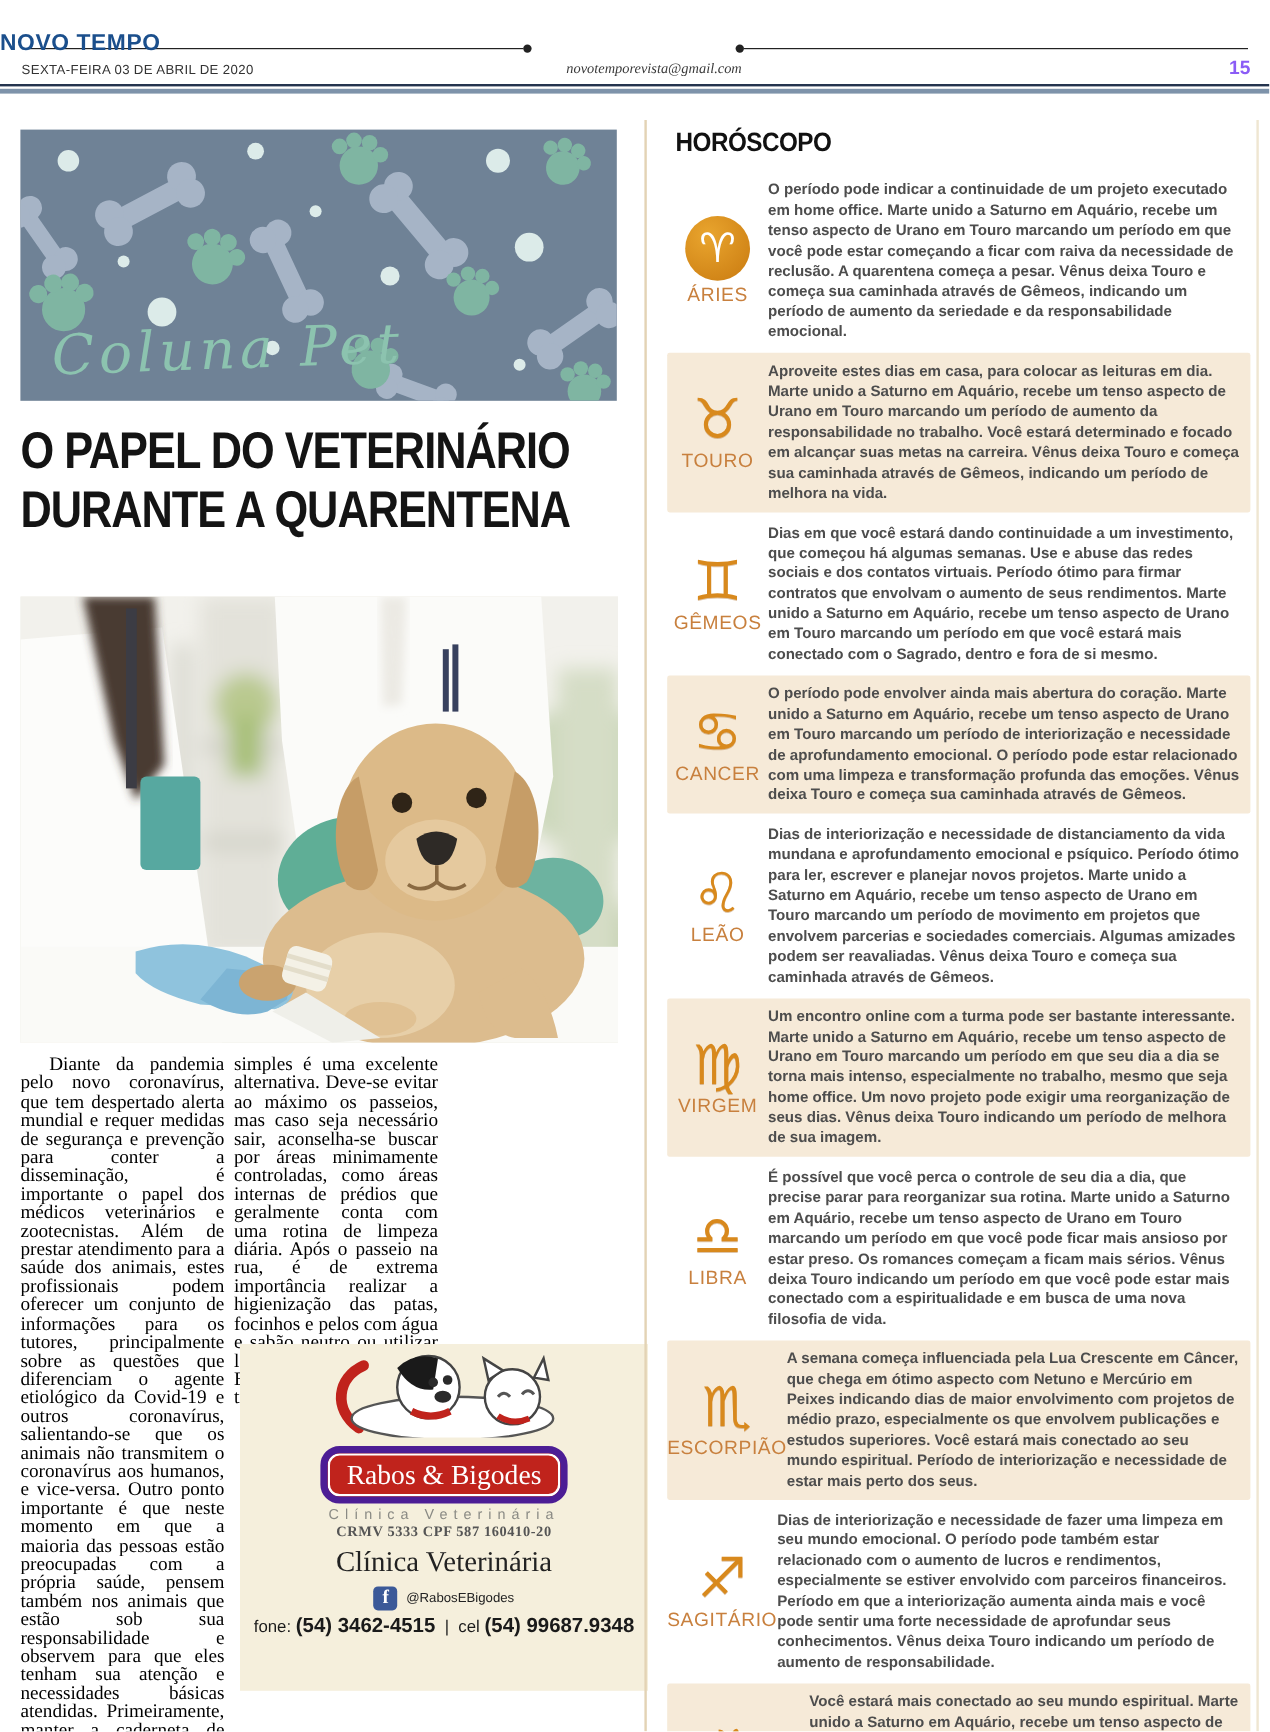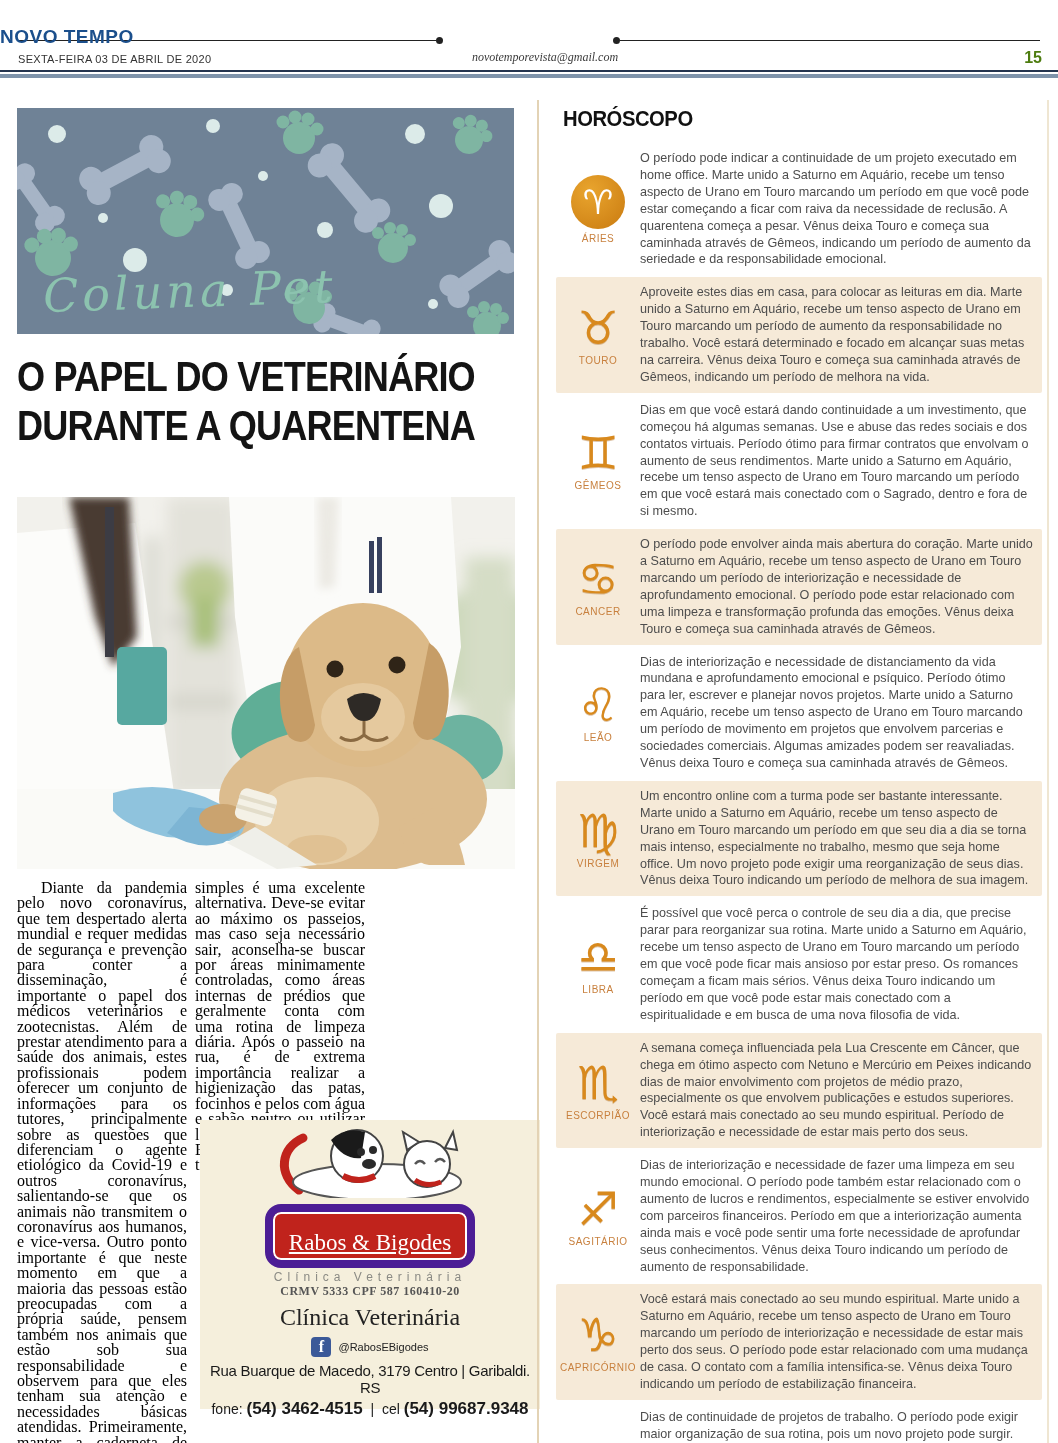--- a/index.html
+++ b/index.html
@@ -28,21 +28,21 @@
     font-size:19px;font-weight:bold;letter-spacing:0.5px;color:var(--brand_blue);}
   .masthead-rule{position:absolute;top:40px;height:1px;background:#222;}
   .masthead-rule.left{left:18px;width:418px;}
   .masthead-rule.right{left:620px;width:420px;}
   .rule-dot{position:absolute;top:37px;width:7px;height:7px;border-radius:50%;background:#222;}
   .rule-dot.left{left:436px;}
   .rule-dot.right{left:613px;}
   .masthead-email{position:absolute;top:50px;left:0;width:100%;text-align:center;
     font-size:12px;font-style:italic;color:#3a3a3a;font-family:"Liberation Serif",serif;margin-left:16px;}
   .masthead-date{position:absolute;top:53px;left:18px;font-size:11px;color:#333;letter-spacing:0.3px;}
-  .masthead-pagenum{position:absolute;top:49px;right:16px;font-size:16px;font-weight:bold;color:#4d7c0f;}
+  .masthead-pagenum{position:absolute;top:49px;right:16px;font-size:16px;font-weight:bold;color:#8b5cf6;}
   .masthead-bar1{position:absolute;top:70px;left:0;width:100%;height:2px;background:#24344e;}
   .masthead-bar2{position:absolute;top:74px;left:0;width:100%;height:4px;background:#7E93AA;}
 
   
   .pet-banner{position:absolute;left:17px;top:108px;width:497px;height:226px;background:var(--banner_bg);overflow:hidden;}
   .banner-script{position:absolute;left:26px;bottom:16px;font-family:"DejaVu Serif",serif;
     font-style:italic;font-size:46px;color:#8CC3AF;transform:rotate(-2deg);letter-spacing:4px;}
 
   
   .headline{position:absolute;left:17px;top:352px;width:640px;
@@ -56,23 +56,23 @@
   .article-col{position:absolute;top:880px;width:170px;font-family:"Liberation Serif",serif;
     font-size:16px;line-height:15.4px;color:#000000;text-align:justify;}
   .col1{left:17px;height:530px;}
   .col2{left:195px;height:225px;}
   .col3{left:368px;height:225px;}
   .article-col p.indent{text-indent:24px;}
 
   
   .ad{position:absolute;left:200px;top:1120px;width:340px;height:289px;background:var(--ad_bg);
     text-align:center;padding-top:4px;}
-  .ad-badge{display:inline-block;margin-top:2px;background:var(--ad_red);border:8px solid #4c1d95;
-    box-shadow:inset 0 0 0 2px #fff;border-radius:16px;padding:18px 16px 4px;
-    font-family:"Liberation Serif",serif;font-size:23px;color:#fff;text-decoration:underline;}
+  .ad-badge{display:inline-block;margin-top:2px;background:var(--ad_red);border:6px solid #4c1d95;
+    box-shadow:inset 0 0 0 2px #fff;border-radius:16px;padding:6px 16px 4px;
+    font-family:"Liberation Serif",serif;font-size:23px;color:#fff;}
   .ad-sub{font-size:12px;letter-spacing:5px;color:#8a8a84;margin-top:2px;}
   .ad-dra{font-family:"Liberation Serif",serif;font-weight:bold;font-size:23px;color:var(--ad_red);margin-top:3px;}
   .ad-creds{font-family:"Liberation Serif",serif;font-weight:bold;font-size:12px;color:#555;letter-spacing:0.5px;}
   .ad-line1{font-family:"Liberation Serif",serif;font-size:24px;color:#222;margin-top:5px;}
   .ad-line2{font-family:"Liberation Serif",serif;font-size:24px;color:#222;}
   .ad-fb{display:flex;align-items:center;justify-content:center;gap:7px;margin-top:6px;}
   .fb-icon{width:20px;height:20px;background:var(--fb_blue);border-radius:4px;color:#fff;
     font-family:"Liberation Serif",serif;font-weight:bold;font-size:16px;line-height:20px;}
   .ad-handle{font-size:11px;color:#222;}
   .ad-address{font-size:15px;color:#1a1a1a;margin-top:5px;letter-spacing:-0.3px;}
@@ -85,22 +85,22 @@
   .horo-title{position:absolute;left:563px;top:106px;font-size:22px;font-weight:800;
     color:#111;letter-spacing:-0.5px;transform:scaleX(0.92);transform-origin:left top;}
   .horo-list{position:absolute;left:556px;top:143px;width:486px;display:flex;flex-direction:column;}
   .horo-entry{display:flex;align-items:center;padding:7px 8px 7px 0;margin-bottom:2px;border-radius:2px;}
   .horo-entry.shaded{background:var(--beige);}
   .horo-icon-col{flex:0 0 84px;display:flex;flex-direction:column;align-items:center;justify-content:center;}
   .sign-glyph{font-family:"DejaVu Sans",sans-serif;font-size:46px;line-height:1;
     color:var(--accent_orange);text-shadow:0 1px 0 rgba(160,90,10,.35);}
   .sign-glyph.circle{width:54px;height:54px;font-size:34px;line-height:54px;text-align:center;color:#fff;
     background:radial-gradient(circle at 35% 30%,#E9A52E,#C97A10);border-radius:50%;text-shadow:none;}
-  .sign-label{margin-top:4px;font-size:10px;letter-spacing:0.5px;color:var(--label_orange);}
-  .horo-text{flex:1;font-size:12.6px;line-height:16.9px;color:var(--body_gray);}
+  .sign-label{margin-top:4px;font-size:16px;letter-spacing:0.5px;color:var(--label_orange);}
+  .horo-text{flex:1;font-size:12.6px;line-height:16.9px;color:var(--body_gray);font-weight:bold;}
 </style>
 </head>
 <body>
 
 <div class="page">
 
   <div class="masthead-rule left"></div>
   <div class="masthead-rule right"></div>
   <div class="rule-dot left"></div>
   <div class="rule-dot right"></div>
@@ -326,21 +326,20 @@
       </g>
     </svg>
     <div><span class="ad-badge">Rabos &amp; Bigodes</span></div>
     <div class="ad-sub">Clínica Veterinária</div>
     <div class="ad-creds">CRMV 5333 CPF 587 160410-20</div>
     <div class="ad-line1">Clínica Veterinária</div>
     <div class="ad-fb">
       <div class="fb-icon">f</div>
       <span class="ad-handle">@RabosEBigodes</span>
     </div>
-    <div class="ad-address">Rua Buarque de Macedo, 3179   Centro |   Garibaldi. RS</div>
     <div class="ad-phone">
       <span>fone:</span>
       <b>(54) 3462-4515</b>
       &nbsp;|&nbsp;
       <span>cel</span>
       <b>(54) 99687.9348</b>
     </div>
   </div>
 
   <div class="v-divider"></div>

